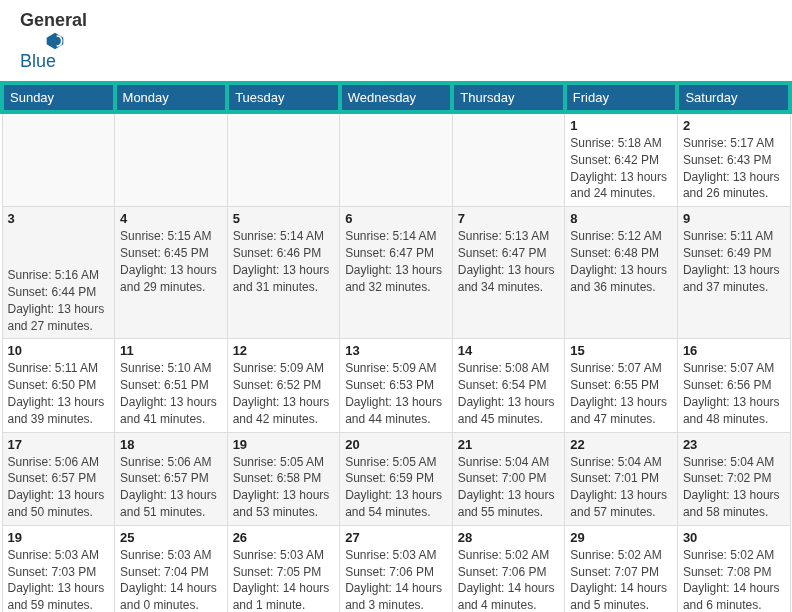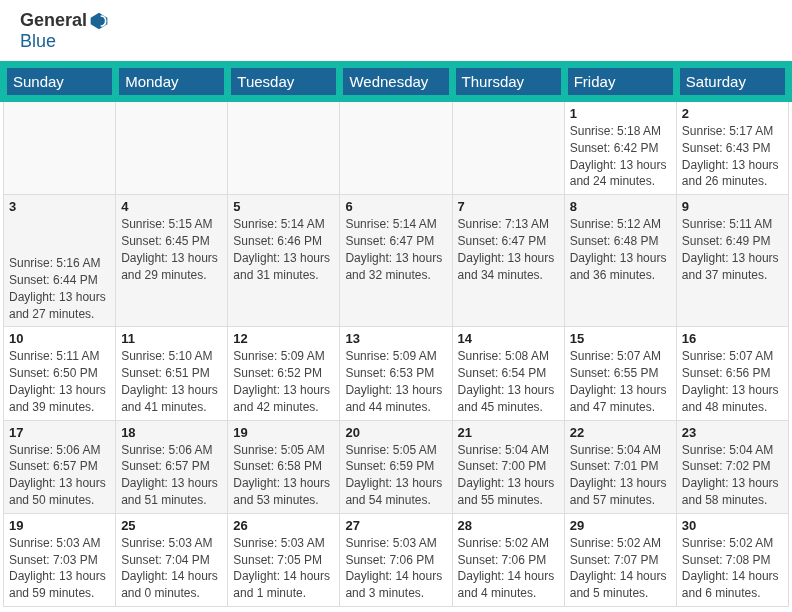--- a/index.html
+++ b/index.html
@@ -1,27 +1,27 @@
 <!DOCTYPE html>
 <html><head>
   <meta charset="utf-8">
   <style>
     * { box-sizing: border-box; margin: 0; padding: 0; }
     body { font-family: Arial, sans-serif; background: #fff; width: 792px; height: 612px; overflow: hidden; }
     .header-section { padding: 10px 20px 5px 20px; display: flex; align-items: flex-start; justify-content: space-between; }
     .logo { display: flex; flex-direction: column; align-items: flex-start; }
-    .logo-text { display: flex; align-items: center; }
+    .logo-text { display: flex; align-items: center; flex-direction: column; }
     .logo-general { font-size: 18px; font-weight: bold; color: #333; }
     .logo-blue { font-size: 18px; font-weight: normal; color: #1a6496; }
     .logo-icon { width: 20px; height: 20px; margin-left: 2px; }
     .title-section { text-align: right; }
     .month-title { font-size: 32px; font-weight: normal; color: #333; }
     .location-title { font-size: 14px; color: #555; margin-top: 2px; }
     .calendar { width: 100%; border-collapse: collapse; margin-top: 4px; }
-    .calendar th { background: #1a6496; color: #fff; text-align: left; padding: 5px 6px; font-size: 15px; font-weight: normal; border: 7px solid #14b8a6; }
+    .calendar th { background: #1a6496; color: #fff; text-align: left; padding: 5px 6px; font-size: 13px; font-weight: normal; border: 4px solid #14b8a6; }
     .calendar td { vertical-align: top; padding: 4px 5px; border: 1px solid #ddd; width: calc(100% / 7); font-size: 10px; color: #333; background: #fff; height: 78px; }
     .calendar td.empty { background: #f9f9f9; }
     .day-number { font-size: 13px; font-weight: bold; color: #222; display: block; margin-bottom: 2px; }
     .day-info { font-size: 12px; color: #444; line-height: 1.4; }
     .calendar tr:nth-child(even) td:not(.header-row) { background: #f5f5f5; }
     .row-alt td { background: #f5f5f5; }
     .row-normal td { background: #fff; }
     .row-normal td.empty { background: #f9f9f9; }
   </style>
 </head>
@@ -98,21 +98,21 @@
         </td>
         <td>
           <span class="day-number">6</span>
           <div class="day-info" style="white-space: pre-line;">Sunrise: 5:14 AM
 Sunset: 6:47 PM
 Daylight: 13 hours
 and 32 minutes.</div>
         </td>
         <td>
           <span class="day-number">7</span>
-          <div class="day-info" style="white-space: pre-line;">Sunrise: 7:13 AM
+          <div class="day-info" style="white-space: pre-line;">Sunrise: 5:13 AM
 Sunset: 6:47 PM
 Daylight: 13 hours
 and 34 minutes.</div>
         </td>
         <td>
           <span class="day-number">8</span>
           <div class="day-info" style="white-space: pre-line;">Sunrise: 5:12 AM
 Sunset: 6:48 PM
 Daylight: 13 hours
 and 36 minutes.</div>

